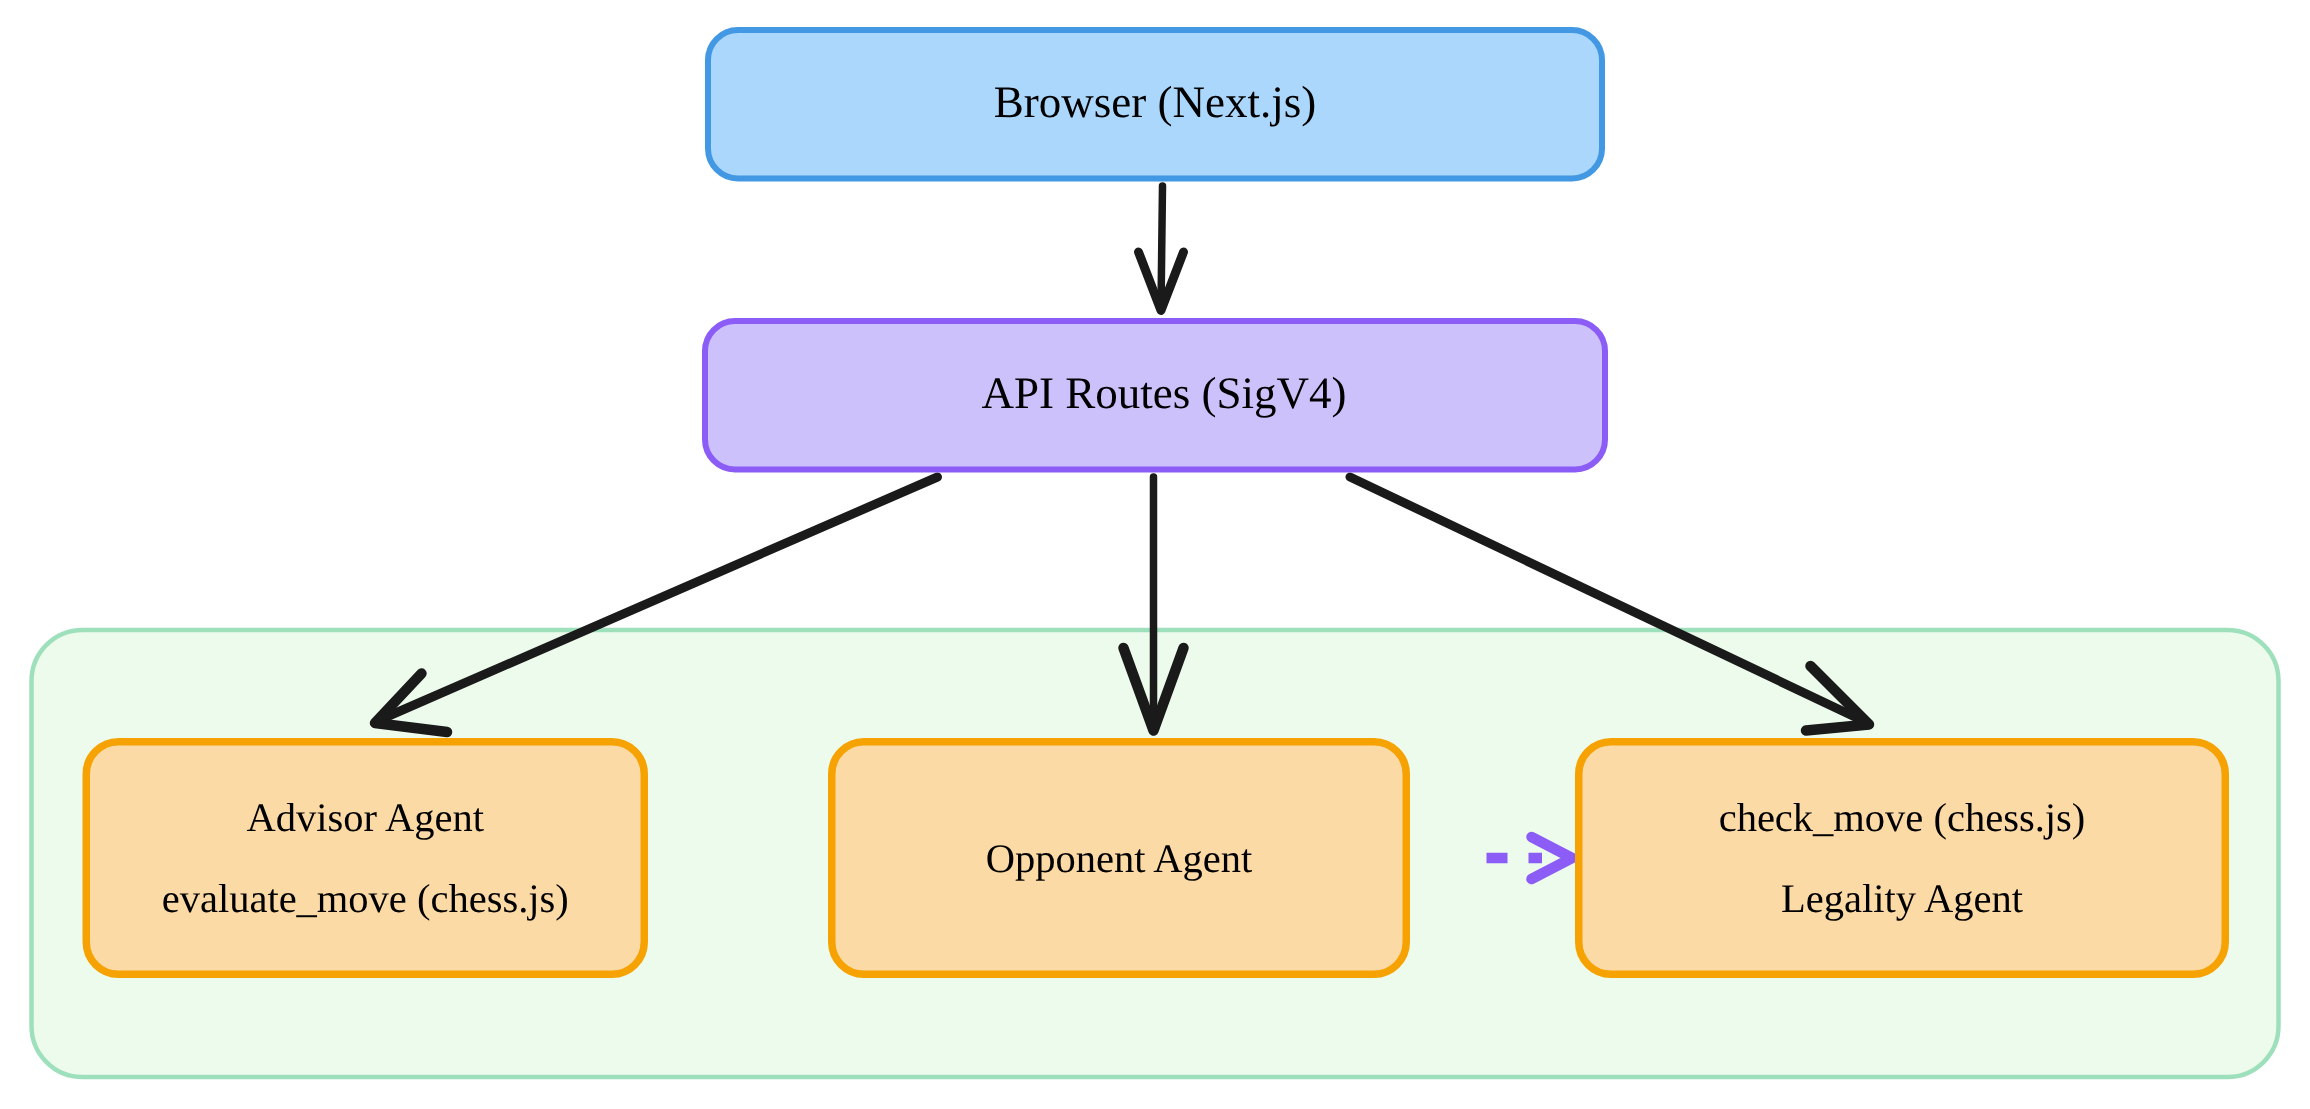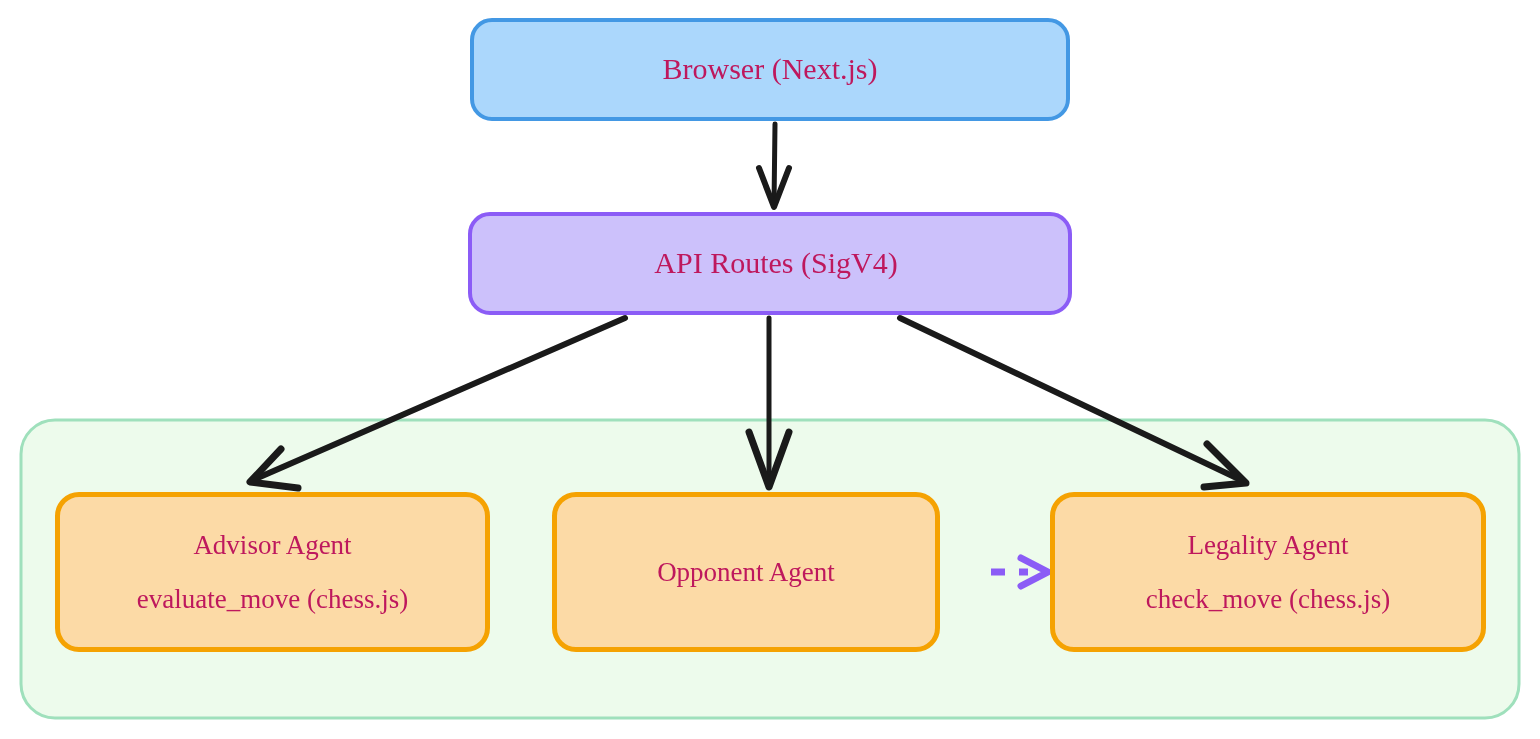--- a/index.html
+++ b/index.html
@@ -33,21 +33,21 @@
 
   
   .node {
     position: absolute;
     box-sizing: border-box;
     display: flex;
     flex-direction: column;
     align-items: center;
     justify-content: center;
     text-align: center;
-    color: #be185d;
+    color: #000000;
     line-height: 1.34;
     border-style: solid;
     z-index: 3;
   }
   .node .line { display: block; white-space: nowrap; }
 
   .node-browser {
     left: 470px;  top: 18px;
     width: 600px; height: 103px;
     background: #ABD7FC;
@@ -69,21 +69,21 @@
   .agent {
     top: 492px;
     height: 160px;
     background: #FCDAA6;
     border: 5px solid #F5A202;
     border-radius: 24px;
     font-size: 27px;
   }
   .agent .line + .line { margin-top: 18px; }
 
-  .node-advisor  { left: 55px;   width: 435px; }
+  .node-advisor  { left: 55px;   width: 377px; }
   .node-opponent { left: 552px;  width: 388px; }
   .node-legality { left: 1050px; width: 436px; }
 
   
   .agent .sub { font-size: 27px; }
 </style>
 </head>
 <body>
 
 <div id="canvas">
@@ -129,17 +129,17 @@
   <div class="node agent node-advisor">
     <span class="line">Advisor Agent</span>
     <span class="line sub">evaluate_move (chess.js)</span>
   </div>
 
   <div class="node agent node-opponent">
     <span class="line">Opponent Agent</span>
   </div>
 
   <div class="node agent node-legality">
+    <span class="line sub">check_move (chess.js)</span>
     <span class="line">Legality Agent</span>
-    <span class="line sub">check_move (chess.js)</span>
   </div>
 
 </div>
 
 </body></html>

